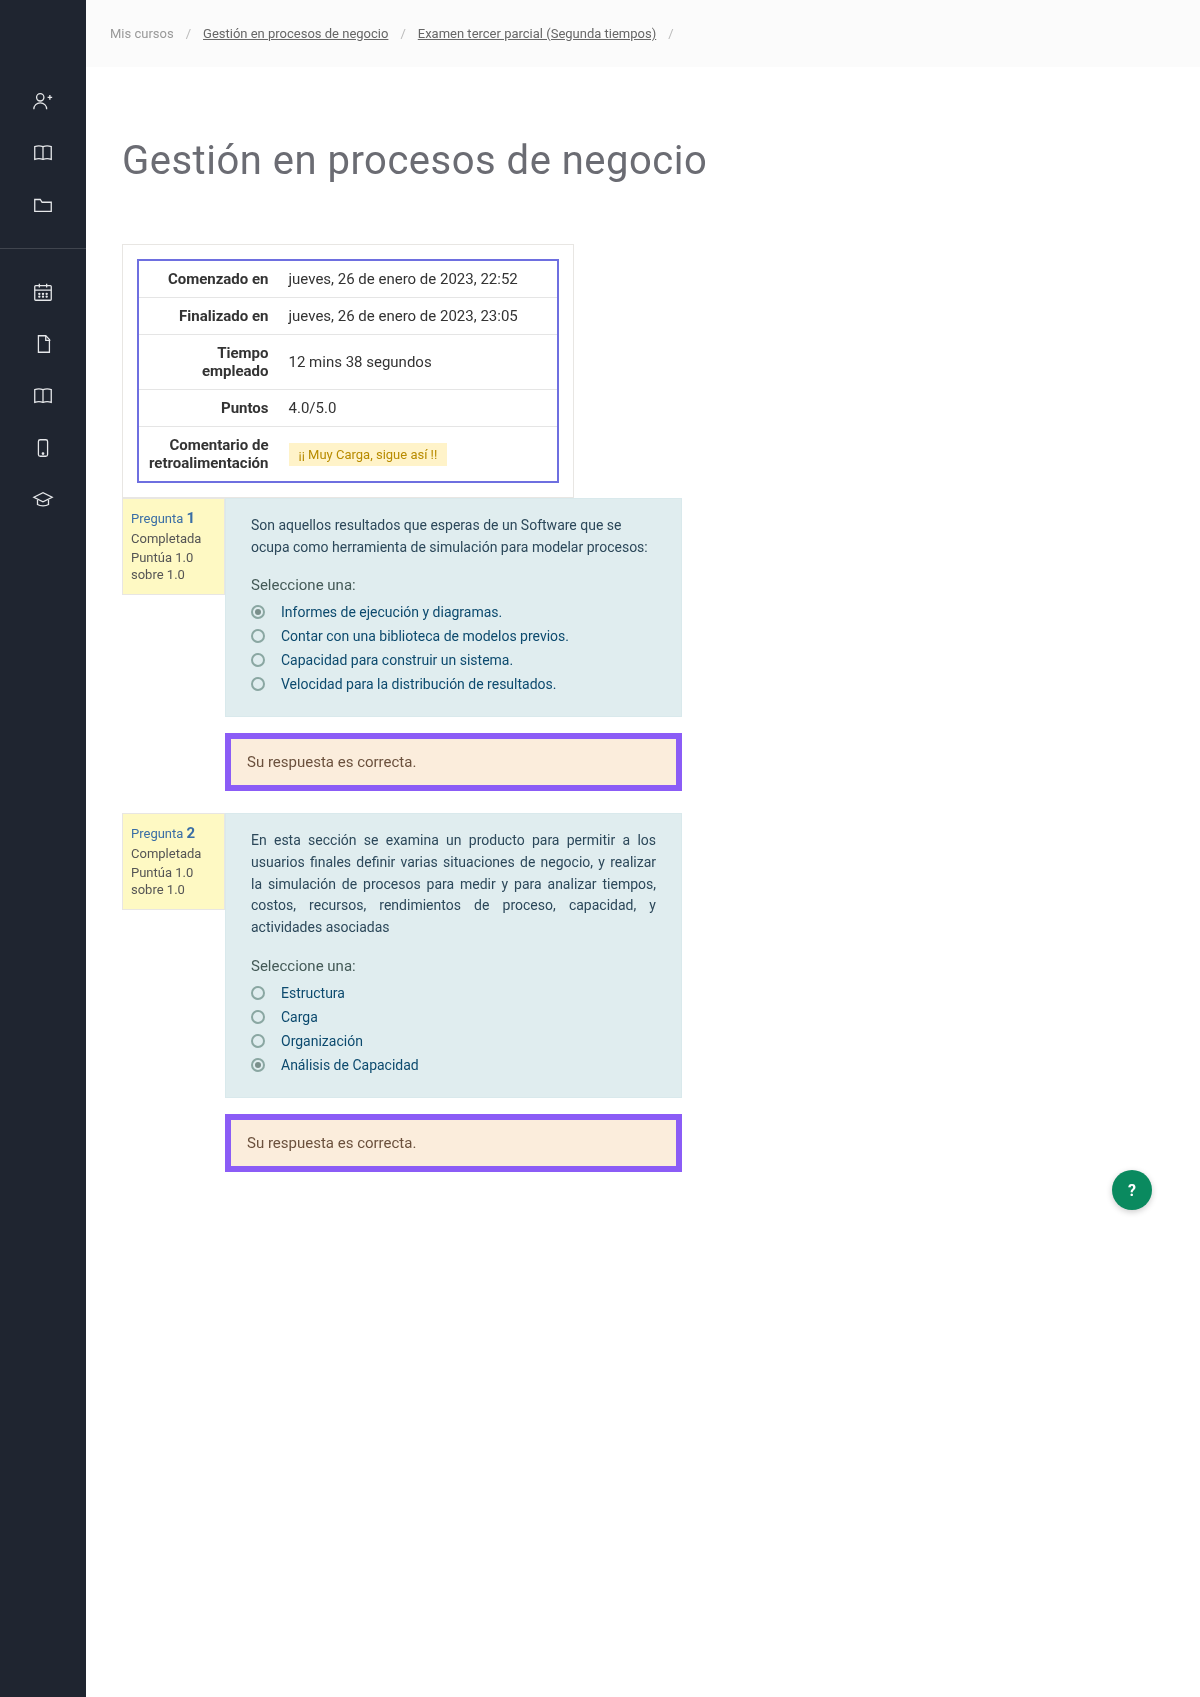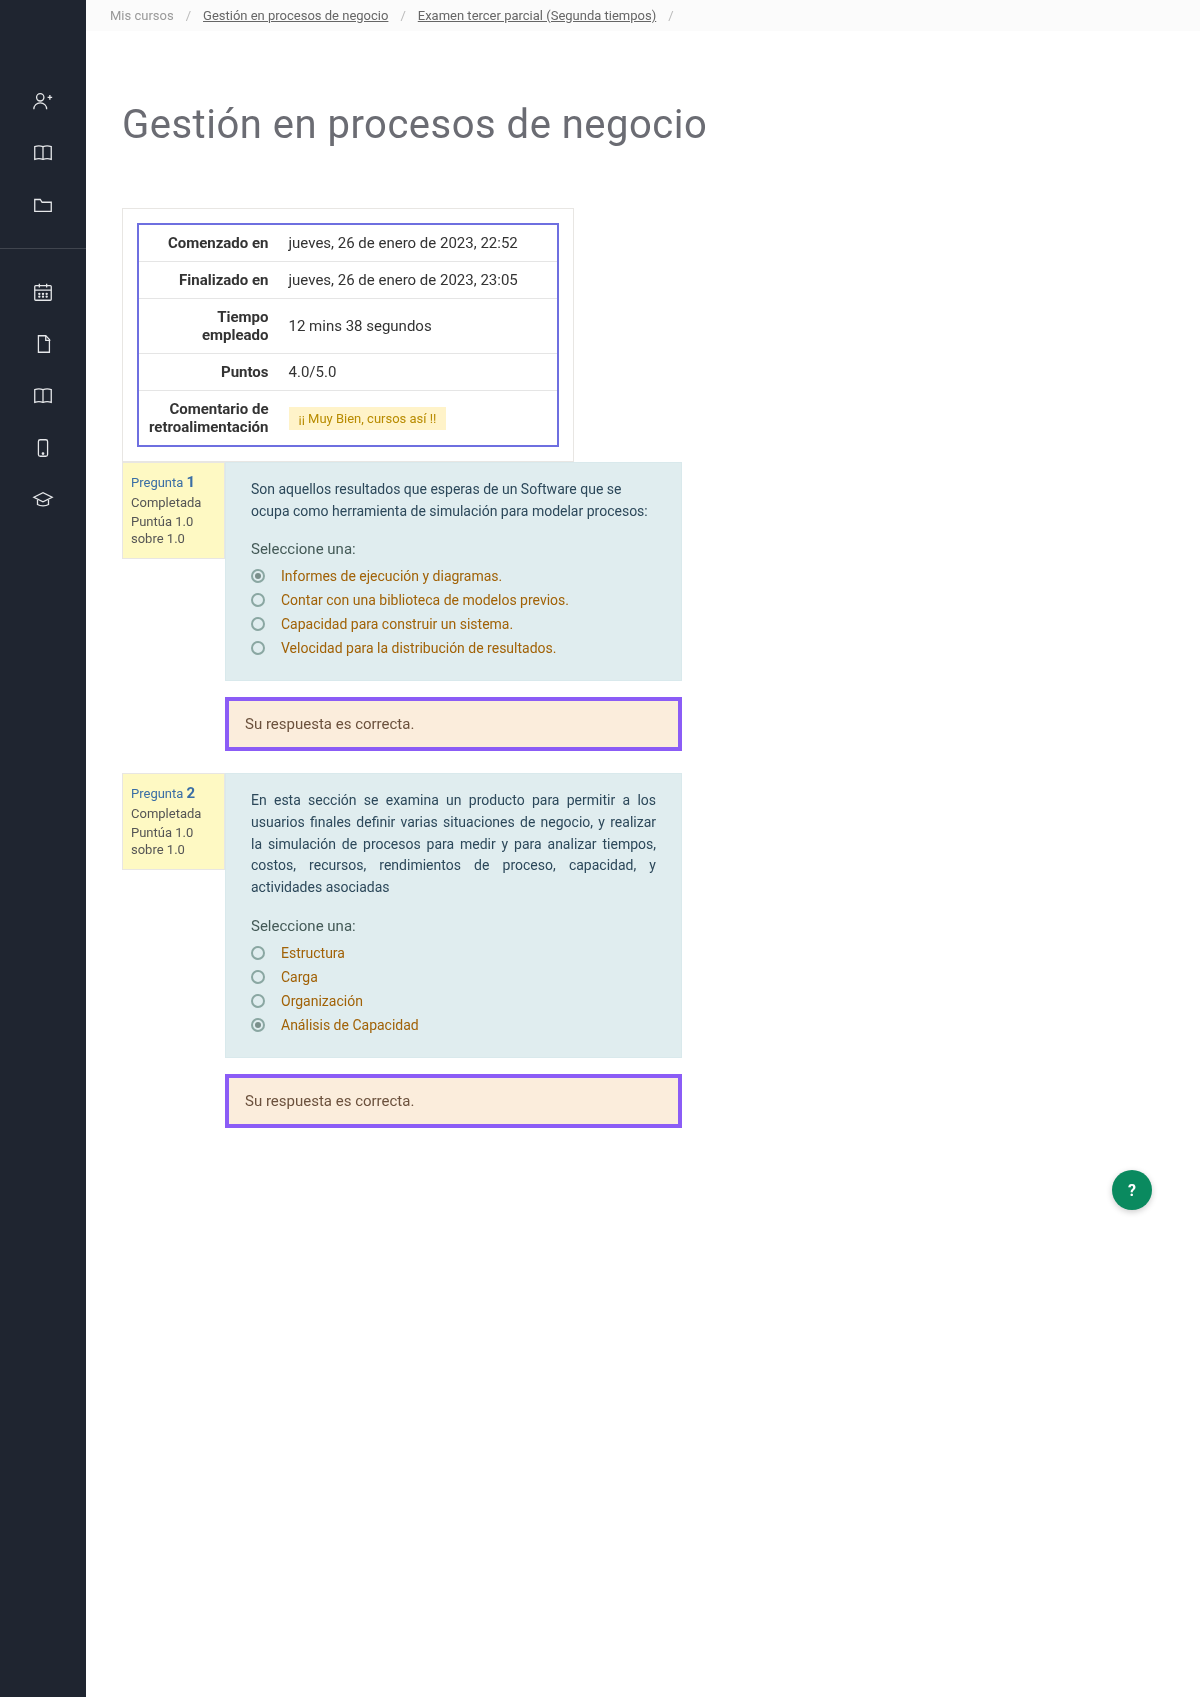--- a/index.html
+++ b/index.html
@@ -7,21 +7,21 @@
   .page { display: flex; min-height: 1697px; width: 1200px; margin: 0 auto; }
 
   
   .sidebar { width: 86px; background: #1f2530; flex: 0 0 86px; padding-top: 90px; display: flex; flex-direction: column; align-items: center; gap: 30px; }
   .sidebar-divider { width: 100%; border-top: 1px solid rgba(255,255,255,0.15); margin: 2px 0; }
   .sidebar-icon { color: #e6e8ea; display: flex; align-items: center; justify-content: center; cursor: pointer; }
   .sidebar-icon svg { width: 22px; height: 22px; stroke: currentColor; fill: none; stroke-width: 1.4; }
 
   
   .main { flex: 1; background: #fff; min-width: 0; }
-  .breadcrumb { background: #fbfbfb; padding: 8px 24px; display: flex; align-items: center; gap: 12px; font-size: 13px; color: #999; border-bottom: 0; }
+  .breadcrumb { background: #fbfbfb; padding: 26px 24px; display: flex; align-items: center; gap: 12px; font-size: 13px; color: #999; border-bottom: 0; }
   .breadcrumb a { color: #666; text-decoration: underline; cursor: pointer; }
   .breadcrumb .sep { color: #bbb; }
 
   .content { padding: 40px 22px 40px 36px; }
   .page-title { font-size: 40px; font-weight: 400; color: #6b6c73; margin: 30px 0 60px 0; letter-spacing: 0.5px; }
 
   
   .summary-card { width: 452px; border: 1px solid #e8e6e3; padding: 14px; }
   .summary-table { width: 100%; border: 2px solid #6e6fe0; border-collapse: collapse; }
   .summary-table tr { border-bottom: 1px solid #e5e5e5; }
@@ -39,25 +39,25 @@
   .q-meta .q-score { color: #555; margin-top: 4px; line-height: 1.3; }
 
   .q-body { flex: 1; background: #e0edef; border: 1px solid #d9e9ec; padding: 16px 25px; font-size: 14px; color: #394149; }
   .q-text { color: #2c485a; line-height: 1.55; }
   .q-text.justify { text-align: justify; }
   .q-prompt { color: #445a57; font-size: 15px; margin-top: 18px; margin-bottom: 10px; }
   .opt-row { display: flex; align-items: center; gap: 16px; margin: 8px 0; }
   .radio { width: 14px; height: 14px; border: 2px solid #8aa7a2; border-radius: 50%; display: inline-flex; align-items: center; justify-content: center; flex: 0 0 14px; }
   .radio .dot { width: 6px; height: 6px; border-radius: 50%; background: #7a8f8b; display: none; }
   .radio.checked .dot { display: block; }
-  .opt-label { color: #a16207; font-size: 14px; }
+  .opt-label { color: #0c4a6e; font-size: 14px; }
 
   .q-feedback-wrap { width: 560px; margin-top: 16px; display: flex; }
   .q-feedback-spacer { width: 103px; flex: 0 0 103px; }
-  .q-feedback { flex: 1; background: #fbeddc; border: 4px solid #8b5cf6; padding: 14px 16px; color: #6b513d; font-size: 15px; }
+  .q-feedback { flex: 1; background: #fbeddc; border: 6px solid #8b5cf6; padding: 14px 16px; color: #6b513d; font-size: 15px; }
   .question-gap { height: 22px; }
 
   
   .help-fab { position: fixed; right: 330px; bottom: 495px; } 
   
   .help-fab { position: absolute; }
   .page { position: relative; }
   .help-fab { right: 48px; top: 1170px; width: 40px; height: 40px; background: #0a8a5f; border-radius: 50%; display: flex; align-items: center; justify-content: center; color: #fff; cursor: pointer; box-shadow: 0 2px 6px rgba(0,0,0,0.2); font-weight: 700; }
 </style>
 </head>
@@ -151,21 +151,21 @@
               <tr>
                 <td class="label">Tiempo empleado</td>
                 <td>12 mins 38 segundos</td>
               </tr>
               <tr>
                 <td class="label">Puntos</td>
                 <td>4.0/5.0</td>
               </tr>
               <tr>
                 <td class="label">Comentario de retroalimentación</td>
-                <td><span class="feedback-pill">¡¡ Muy Bien, cursos así !!</span></td>
+                <td><span class="feedback-pill">¡¡ Muy Carga, sigue así !!</span></td>
               </tr>
             </tbody>
         </table>
       </div>
 
       <div id="questions-container">
           <div class="question-wrap">
             <div class="q-meta">
               <div><span class="q-label">Pregunta </span><span class="q-num">1</span></div>
               <div class="q-state">Completada</div>

